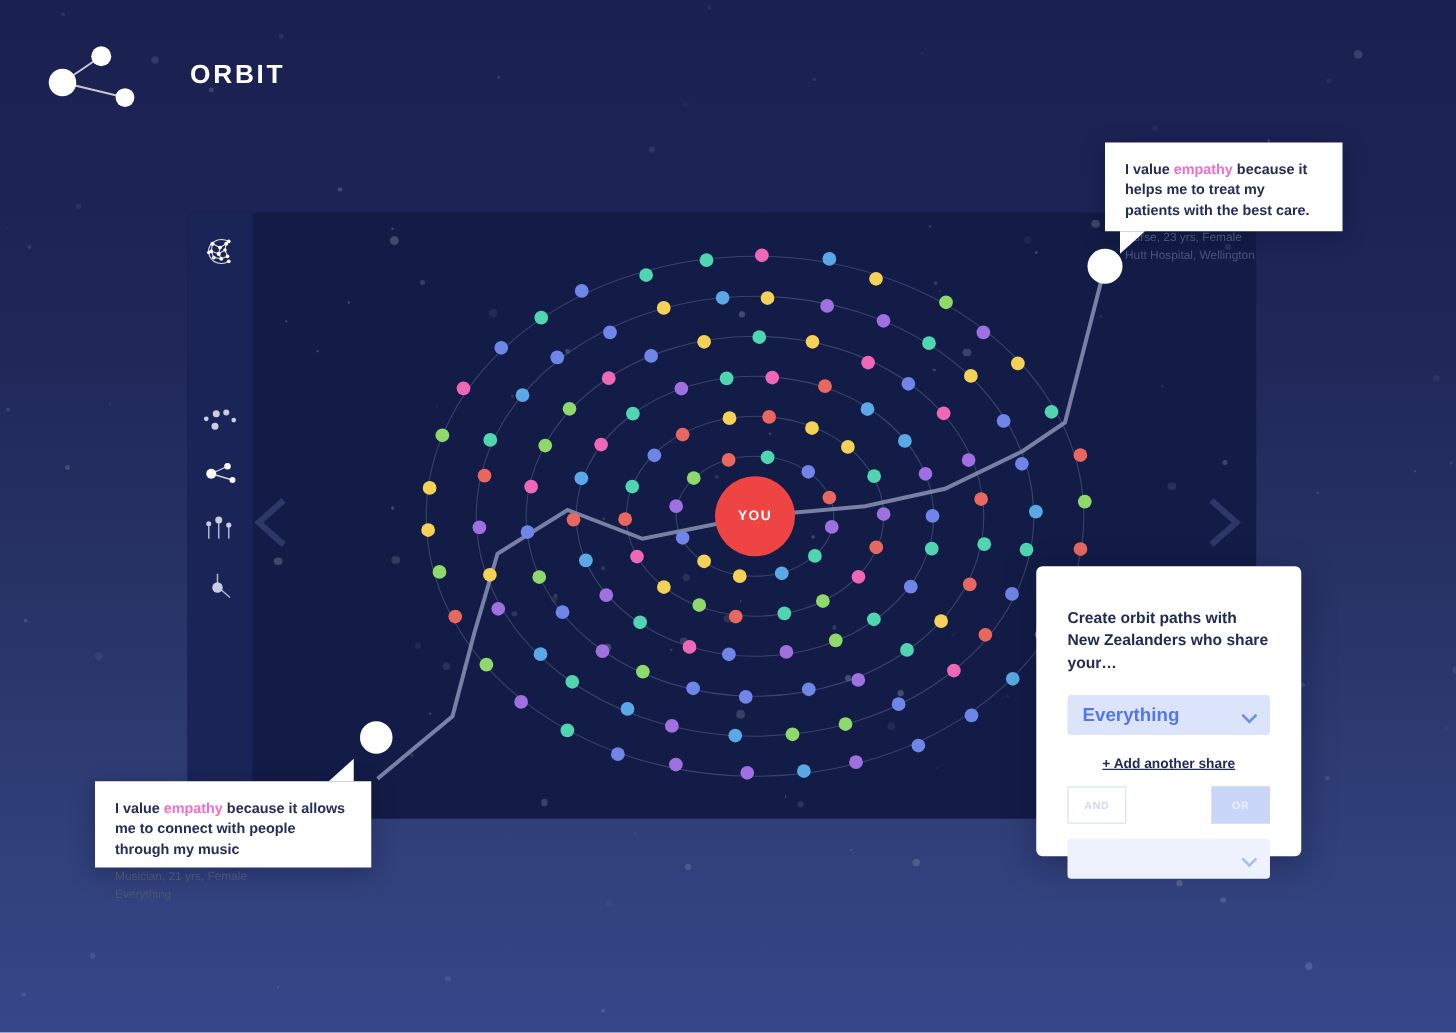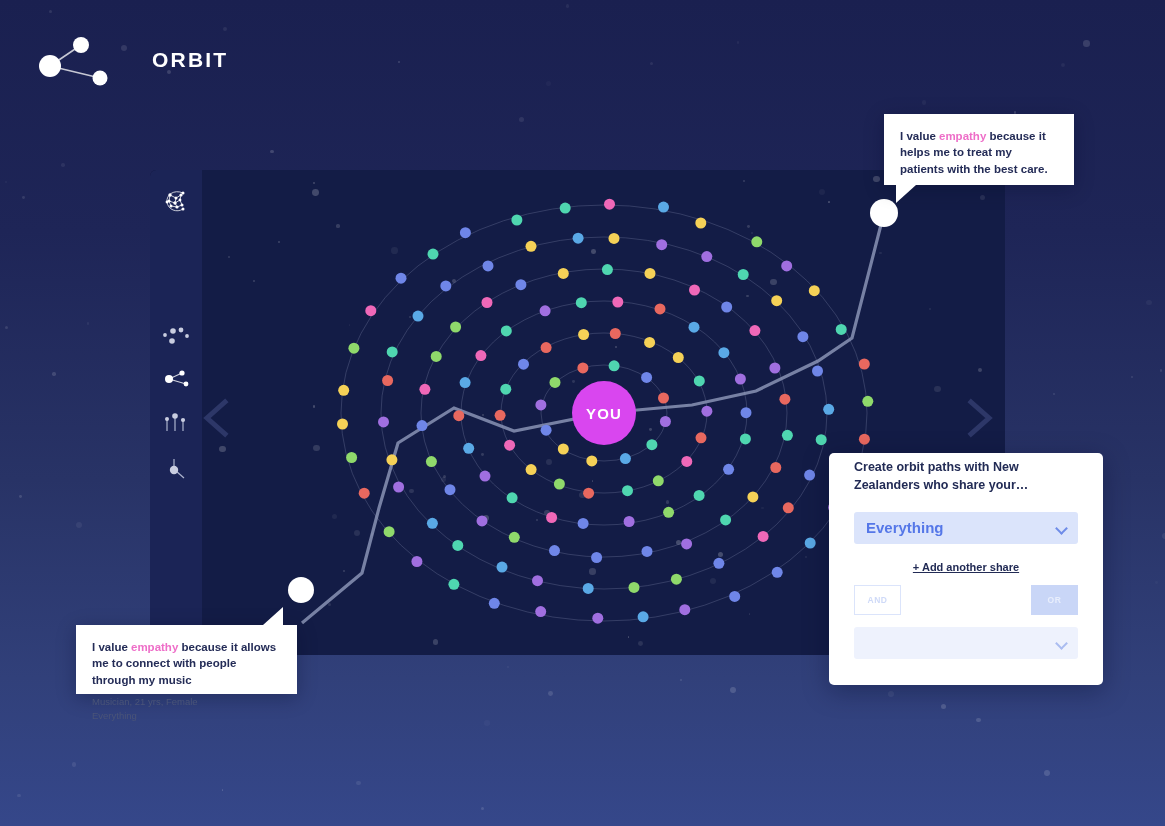--- a/index.html
+++ b/index.html
@@ -60,23 +60,23 @@
 
   
   .orbit-svg { position: absolute; left: 0; top: 0; overflow: visible; }
 
   
   .you-node {
     position: absolute;
     left: 572px; top: 381px;
     width: 64px; height: 64px;
     border-radius: 50%;
-    background: #d946ef;
+    background: #ef4444;
     display: flex; align-items: center; justify-content: center;
-    color: #ffffff; font-size: 15px; font-weight: bold; letter-spacing: 1.1px;
+    color: #ffffff; font-size: 11px; font-weight: bold; letter-spacing: 1.1px;
     z-index: 5;
   }
 
   
   .nav-arrow {
     position: absolute; top: 394px;
     width: 46px; height: 48px;
     cursor: pointer; z-index: 7;
   }
   .nav-arrow.left { left: 196px; }
@@ -111,26 +111,26 @@
   #quote-bottom .quote-tail {
     right: 14px; top: -18px;
     border-left: 20px solid transparent;
     border-right: 0 solid transparent;
     border-bottom: 18px solid #ffffff;
   }
 
   
   .filter-card {
     position: absolute; left: 829px; top: 453px;
-    width: 274px; height: 232px;
+    width: 212px; height: 232px;
     background: #ffffff;
     border-radius: 5px;
     box-shadow: 0 6px 26px rgba(5,10,40,.34);
     z-index: 22;
-    padding: 6px 25px 0 25px;
+    padding: 33px 25px 0 25px;
   }
   .filter-title {
     color: #222b55; font-size: 12.5px; font-weight: bold;
     line-height: 1.42; margin-bottom: 17px;
   }
   .select-box {
     position: relative;
     height: 32px; width: 100%;
     background: #dbe4fb; border-radius: 3px;
     display: flex; align-items: center;
@@ -616,20 +616,24 @@
       <circle cx="884" cy="213" r="14" fill="#ffffff"></circle>
       <circle cx="301" cy="590" r="13" fill="#ffffff"></circle>
     </g>
 </svg>
 
 <div class="quote" id="quote-top">
   <div class="quote-tail"></div>
   <div class="headline">
     <span>I value </span><span class="hl">empathy</span><span> because it helps me to treat my patients with the best care.</span>
   </div>
+  <div class="meta">
+    <div>Nurse, 23 yrs, Female</div>
+    <div>Hutt Hospital, Wellington</div>
+  </div>
 </div>
 
 <div class="quote" id="quote-bottom">
   <div class="quote-tail"></div>
   <div class="headline">
     <span>I value </span><span class="hl">empathy</span><span> because it allows me to connect with people through my music</span>
   </div>
   <div class="meta">
     <div>Musician, 21 yrs, Female</div>
     <div>Everything</div>

